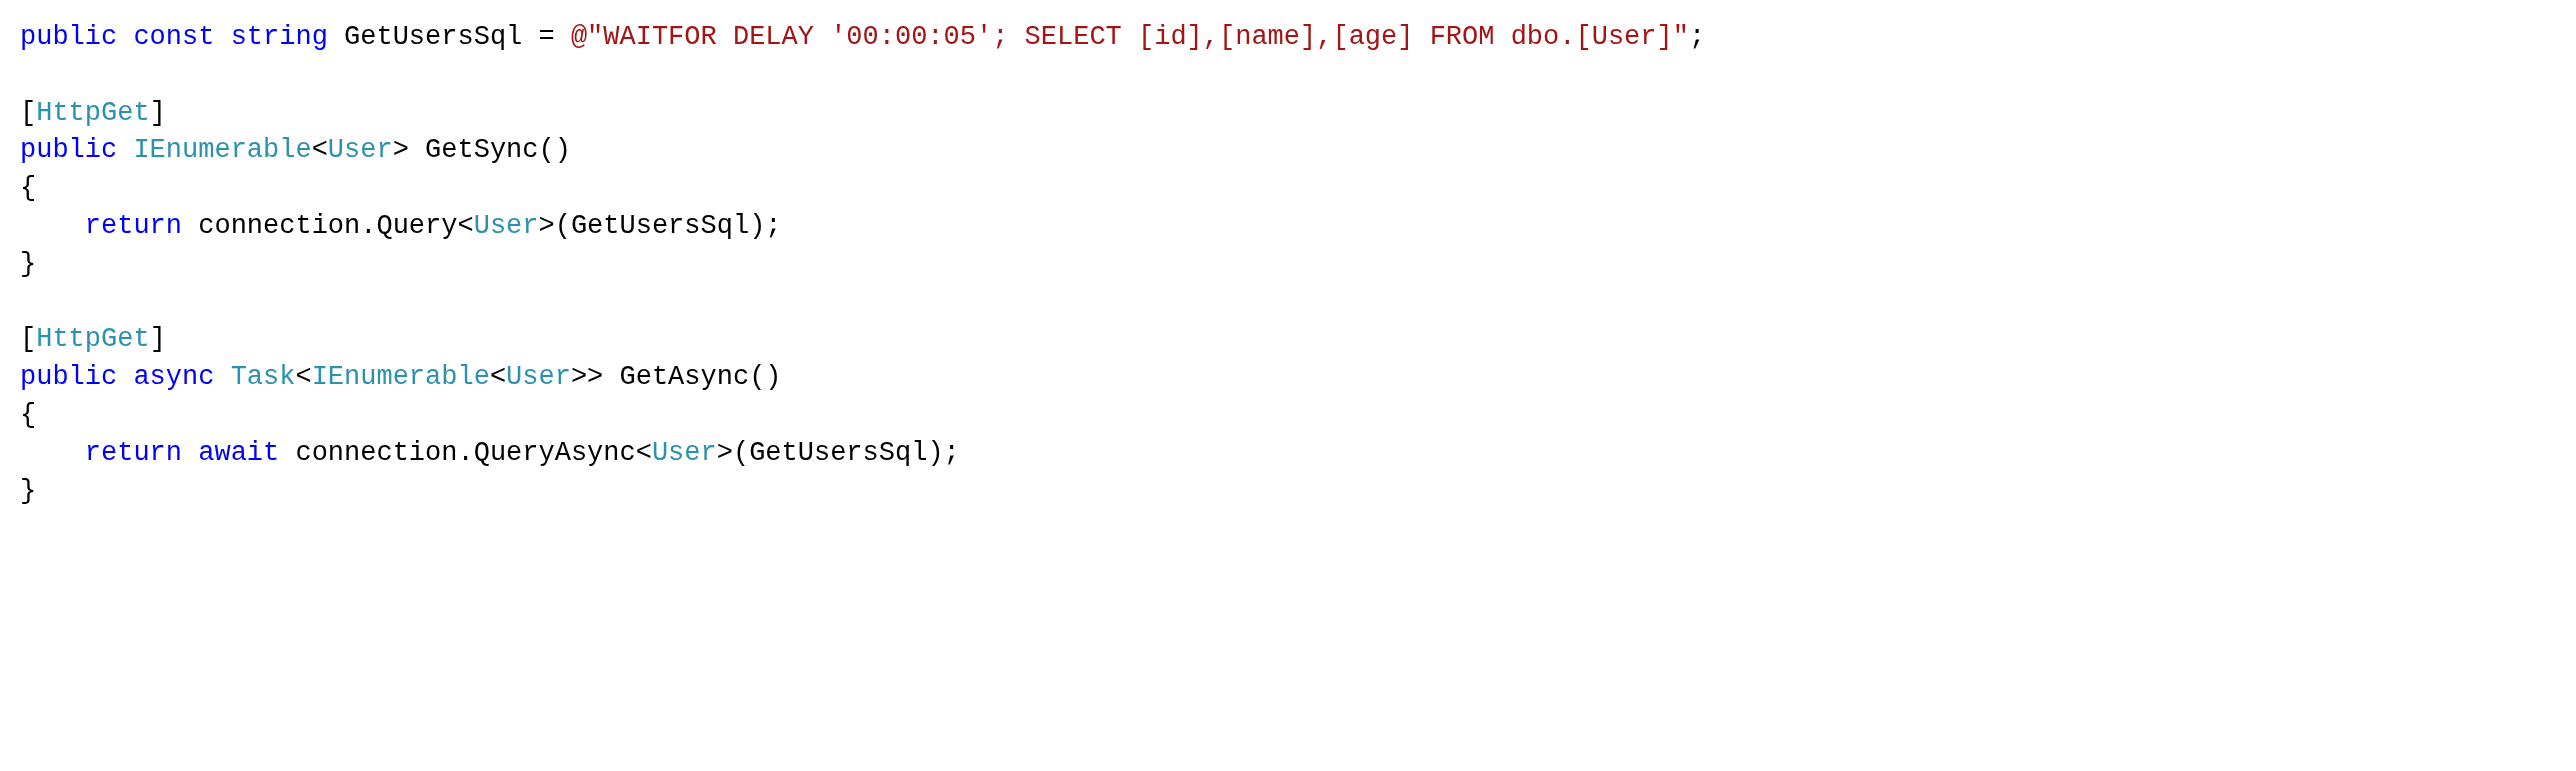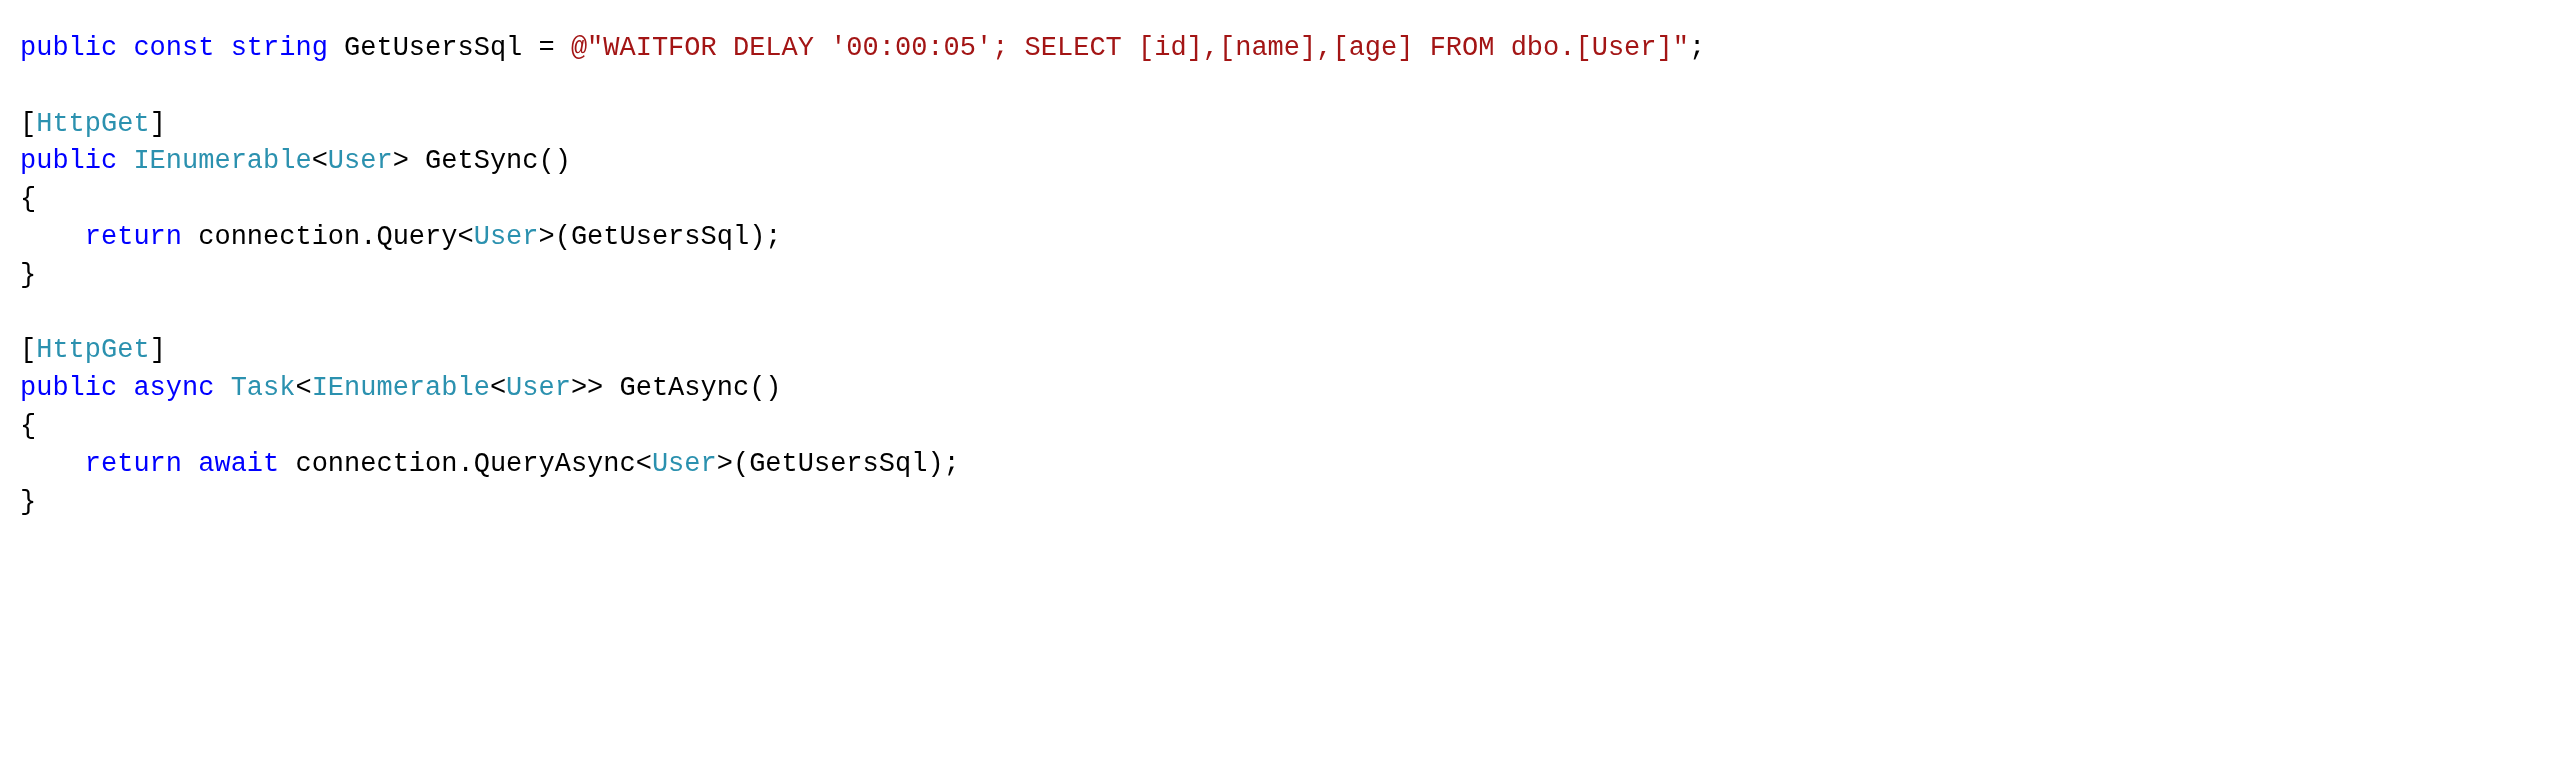--- a/index.html
+++ b/index.html
@@ -2,21 +2,21 @@
 <html style="font-size:10.7px"><head>
 <meta charset="utf-8">
 <style>
   html, body {
     margin: 0;
     padding: 0;
     background: #ffffff;
   }
   pre.code {
     margin: 0;
-    padding: 30px 20px;
+    padding: 19px 20px;
     font-family: Consolas, "Courier New", monospace;
     font-size: 27px;
     line-height: 1.4;
     white-space: pre;
     color: #000000;
   }
   .kw    { color: #0000ff; }
   .type  { color: #2b91af; }
   .str   { color: #a31515; }
   .ident { color: #000000; }

